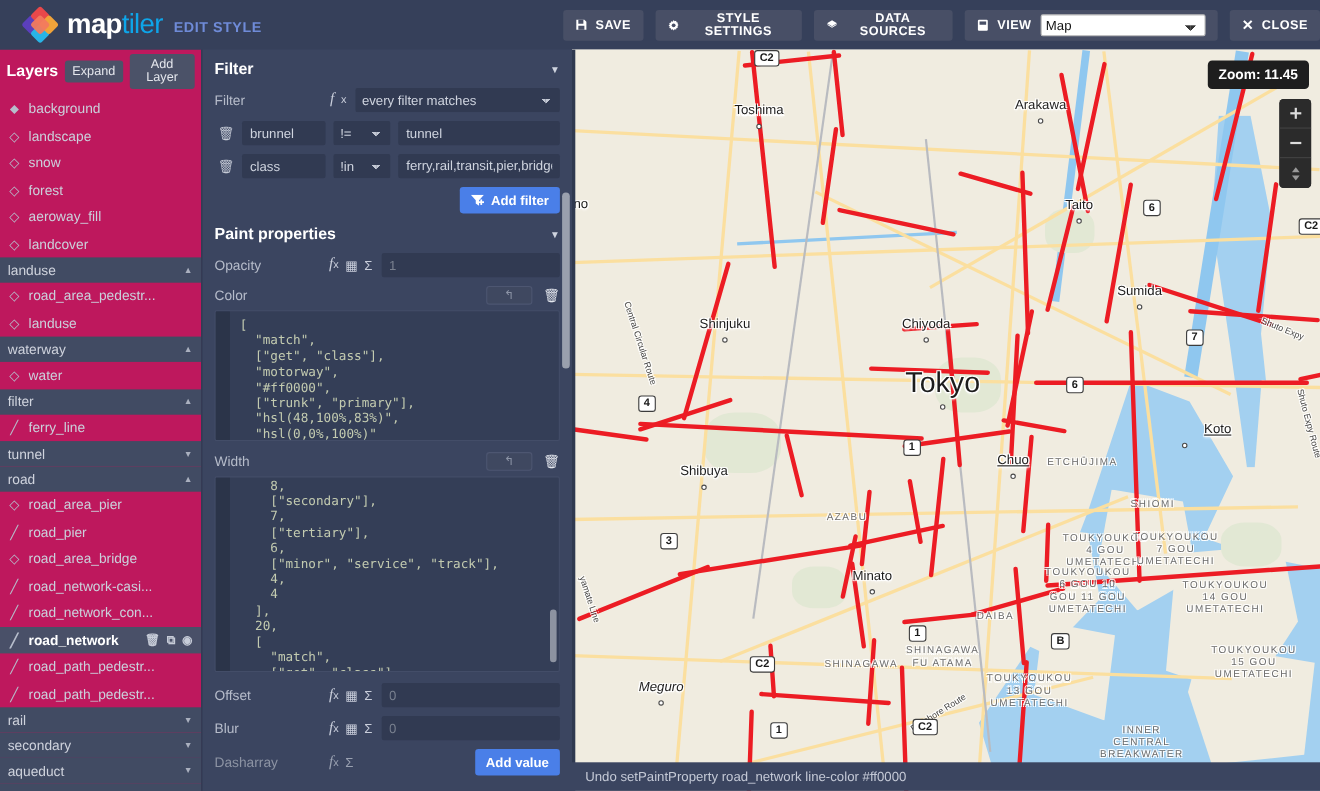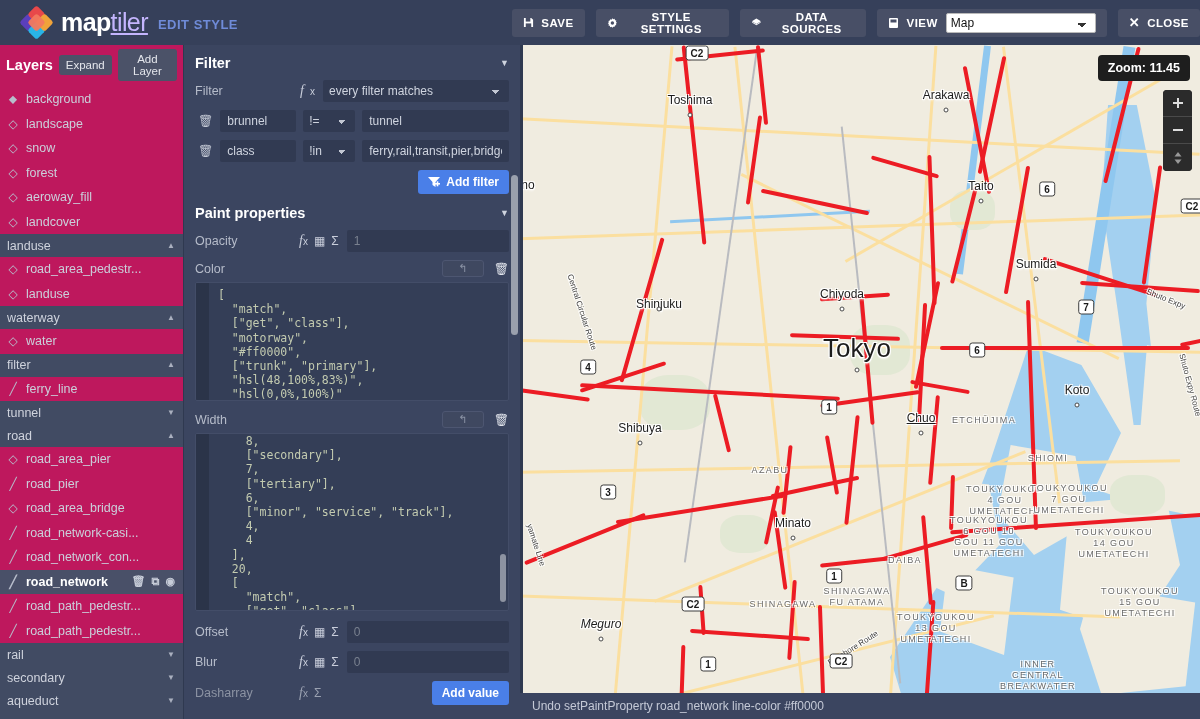--- a/index.html
+++ b/index.html
@@ -23,21 +23,21 @@
   .brand { display: flex; align-items: center; padding-left: 22px; width: 520px; }
   .logo { width: 30px; height: 30px; position: relative; margin-right: 9px; flex: 0 0 30px; }
   .logo i { position: absolute; width: 13px; height: 13px; border-radius: 2.5px; }
   .logo i.a { background: #e8484a; left: 8px; top: 0px; transform: rotate(45deg); }
   .logo i.b { background: #f0a33a; left: 16px; top: 8px; transform: rotate(45deg); }
   .logo i.c { background: #29b4e6; left: 8px; top: 16px; transform: rotate(45deg); }
   .logo i.d { background: #5b3fbd; left: 0px; top: 8px; transform: rotate(45deg); }
   .logo i.e { background: #f27a5e; left: 8px; top: 8px; transform: rotate(45deg); opacity:.95 }
   .wordmark { font-size: 25px; letter-spacing: -0.6px; color: #fff; line-height: 1; }
   .wordmark .b1 { font-weight: bold; }
-  .wordmark .b2 { font-weight: 300; color: #c4b5fd; text-decoration: underline; }
+  .wordmark .b2 { font-weight: 300; color: #0ea5e9; }
   .editstyle {
     color: #6f8bd8; font-size: 13px; font-weight: bold;
     letter-spacing: .5px; margin-left: 10px; padding-top: 4px;
   }
   .toolbar { display: flex; align-items: center; gap: 11px; padding-left: 8px; }
   .tbtn {
     background: #484f66; color: #fff; border: none;
     height: 28px; border-radius: 3px; padding: 0 11px;
     font-size: 11.5px; font-weight: bold; letter-spacing: .45px;
     display: flex; align-items: center; gap: 7px; cursor: pointer;
@@ -670,31 +670,31 @@
         <div class="hwy" style="left:310px;top:390px;width:4px;height:60px;transform:rotate(-10deg);"></div>
       </div>
 
       <div class="mapmask-l"></div>
 
       <div id="map-labels">
           <div class="citylabel" style="left: 170px; top: 55px;">Toshima</div>
           <div class="citydot" style="left: 170px; top: 70px;"></div>
           <div class="citylabel" style="left: 426px; top: 50px;">Arakawa</div>
           <div class="citydot" style="left: 426px; top: 65px;"></div>
-          <div class="citylabel" style="left: 139px; top: 259px;">Shinjuku</div>
+          <div class="citylabel" style="left: 139px; top: 249px;">Shinjuku</div>
           <div class="citydot" style="left: 139px; top: 264px;"></div>
           <div class="citylabel" style="left: 322px; top: 249px;">Chiyoda</div>
           <div class="citydot" style="left: 322px; top: 264px;"></div>
           <div class="citylabel" style="left: 337px; top: 303px; font-size: 26px;">Tokyo</div>
           <div class="citydot" style="left: 337px; top: 325px;"></div>
           <div class="citylabel" style="left: 461px; top: 141px;">Taito</div>
           <div class="citydot" style="left: 461px; top: 156px;"></div>
           <div class="citylabel" style="left: 516px; top: 219px;">Sumida</div>
           <div class="citydot" style="left: 516px; top: 234px;"></div>
-          <div class="citylabel" style="left: 557px; top: 345px;">Koto</div>
+          <div class="citylabel" style="left: 587px; top: 345px; text-decoration: underline;">Koto</div>
           <div class="citydot" style="left: 557px; top: 360px;"></div>
           <div class="citylabel" style="left: 401px; top: 373px; text-decoration: underline;">Chuo</div>
           <div class="citydot" style="left: 401px; top: 388px;"></div>
           <div class="citylabel" style="left: 120px; top: 383px;">Shibuya</div>
           <div class="citydot" style="left: 120px; top: 398px;"></div>
           <div class="citylabel" style="left: 273px; top: 478px;">Minato</div>
           <div class="citydot" style="left: 273px; top: 493px;"></div>
           <div class="citylabel" style="left: 81px; top: 579px; font-style: italic;">Meguro</div>
           <div class="citydot" style="left: 81px; top: 594px;"></div>
           <div class="citylabel" style="left: 8px; top: 140px;">no</div>

